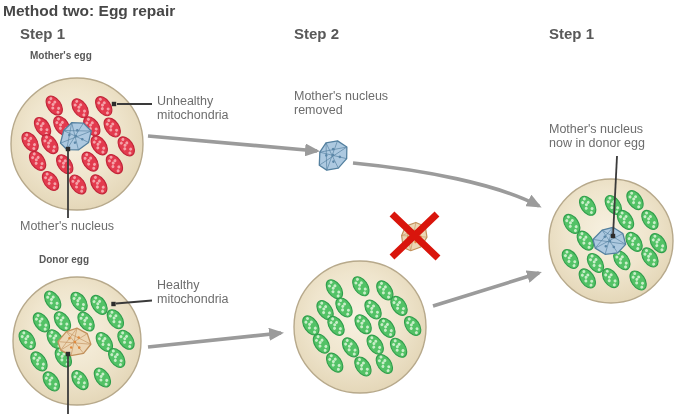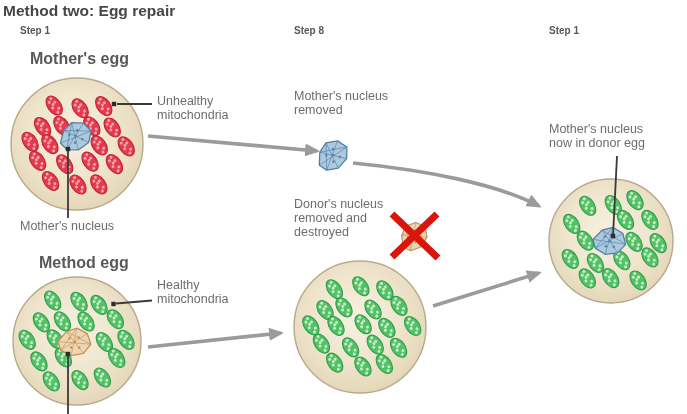--- a/index.html
+++ b/index.html
@@ -3,22 +3,22 @@
 <meta charset="utf-8">
 <style>
   html,body{margin:0;padding:0;background:#fff;}
   .stage{
     position:relative;width:687px;height:414px;background:#ffffff;
     font-family:"Liberation Sans","DejaVu Sans",sans-serif;overflow:hidden;text-decoration:underline;
   }
   .stage svg{position:absolute;left:0;top:0;}
   .txt{position:absolute;white-space:pre-line;}
   .title{left:3px;top:2px;font-size:15.5px;font-weight:bold;color:#474747;}
-  .step{top:25px;font-size:10px;font-weight:bold;color:#585858;}
-  .sublabel{font-size:16px;font-weight:bold;color:#585858;}
+  .step{top:25px;font-size:15px;font-weight:bold;color:#585858;}
+  .sublabel{font-size:10px;font-weight:bold;color:#585858;}
   .note{font-size:12.5px;color:#6d6d6d;line-height:14px;}
 </style>
 </head>
 <body>
 
 <div class="stage">
 
   <svg id="diagram" width="687" height="414" viewBox="0 0 687 414">
       <defs>
         <radialGradient id="egf" cx="47%" cy="43%" r="62%">
@@ -810,32 +810,29 @@
       </g>
       <g>
         <path d="M617,156 L613,236" stroke="#3a3a3a" stroke-width="1.8" fill="none"></path>
         <rect x="610.8" y="233.8" width="4.4" height="4.4" fill="#2c2c2c"></rect>
       </g>
     </svg>
 
   <div class="txt title">Method two: Egg repair</div>
 
   <div class="txt step" style="left:20px">Step 1</div>
-  <div class="txt step" style="left:294px">Step 8</div>
+  <div class="txt step" style="left:294px">Step 2</div>
   <div class="txt step" style="left:549px">Step 1</div>
 
   <div class="txt sublabel" style="left:30px;top:50px">Mother's egg</div>
   <div class="txt note" style="left:157px;top:94px">Unhealthy
 mitochondria</div>
   <div class="txt note" style="left:20px;top:219px">Mother's nucleus</div>
-  <div class="txt sublabel" style="left:39px;top:254px">Method egg</div>
+  <div class="txt sublabel" style="left:39px;top:254px">Donor egg</div>
   <div class="txt note" style="left:157px;top:278px">Healthy
 mitochondria</div>
 
   <div class="txt note" style="left:294px;top:89px">Mother's nucleus
 removed</div>
-  <div class="txt note" style="left:294px;top:197px">Donor's nucleus
-removed and
-destroyed</div>
 
   <div class="txt note" style="left:549px;top:122px">Mother's nucleus
 now in donor egg</div>
 </div>
 
 </body></html>

